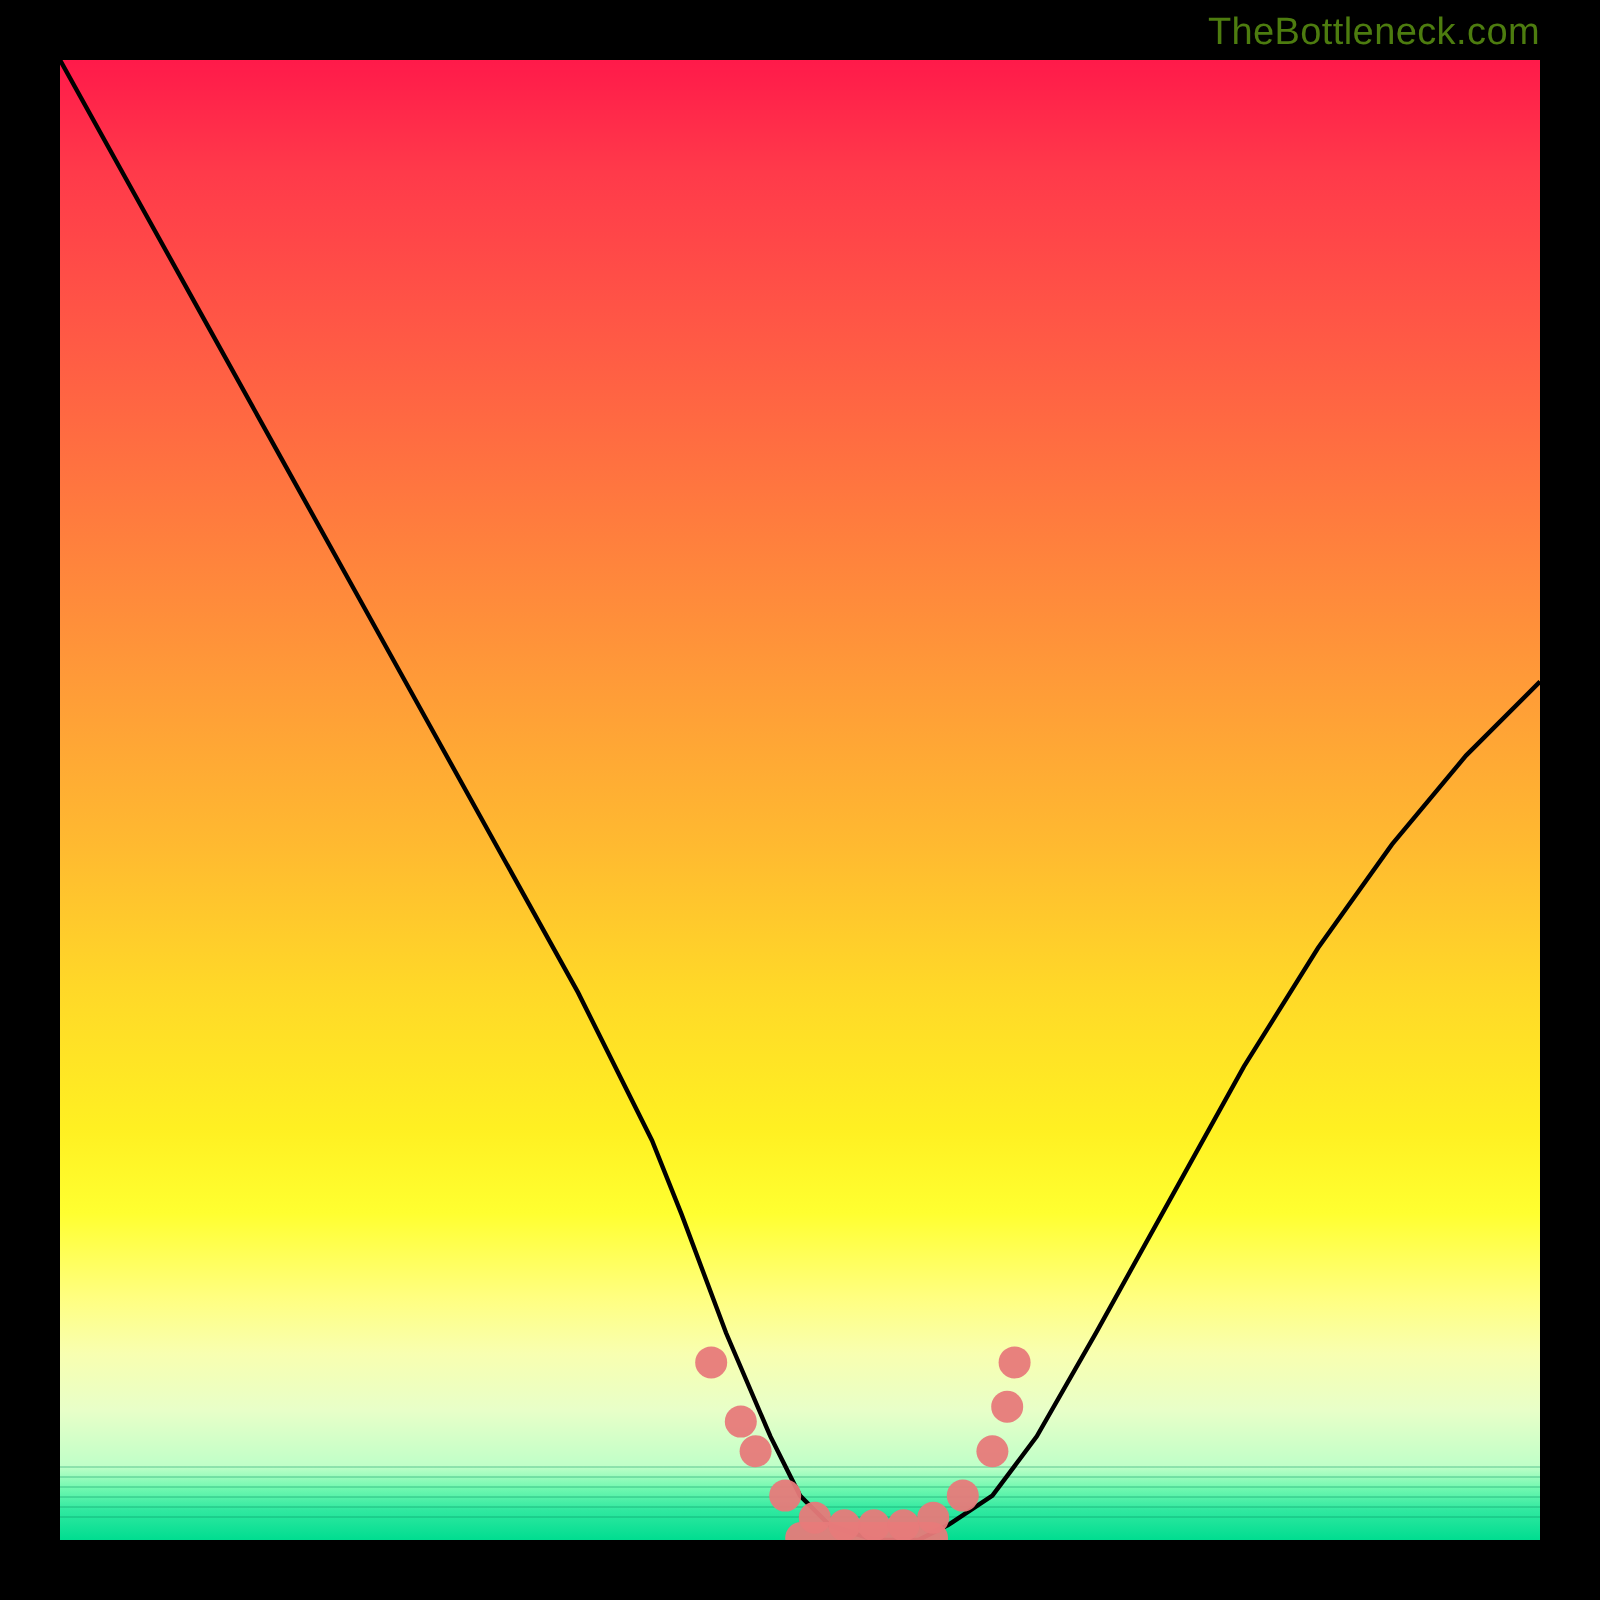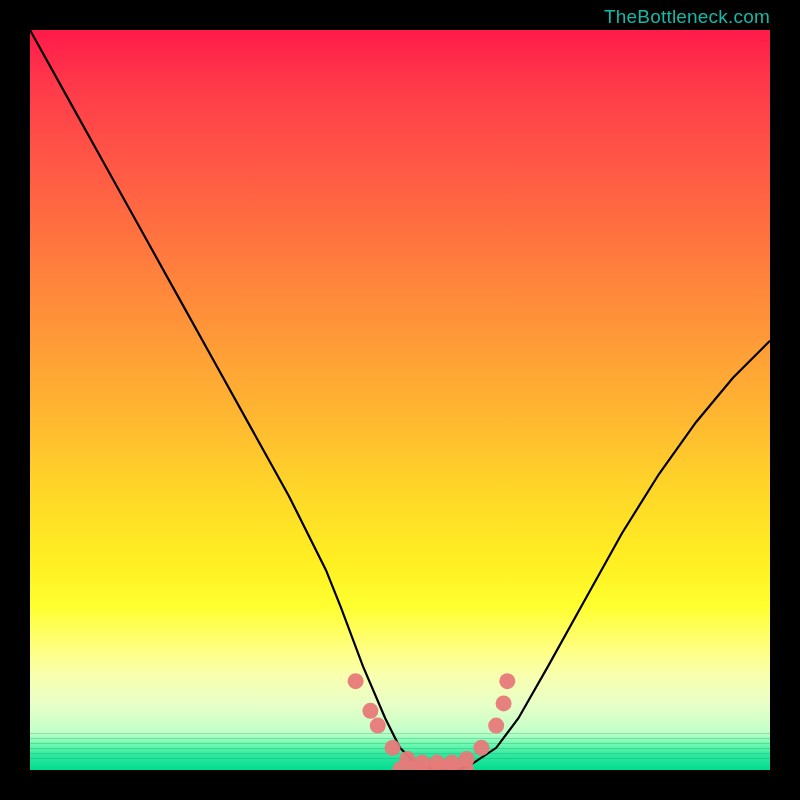--- a/index.html
+++ b/index.html
@@ -77,21 +77,21 @@
   }
   .curve {
     position: absolute;
     top: 0; left: 0;
     width: 100%; height: 100%;
   }
   .watermark {
     position: absolute;
     top: 6px;
     right: 30px;
-    color: #14b8a6;
+    color: #4d7c0f;
     font-size: 19px;
     font-weight: 500;
     letter-spacing: 0.2px;
   }
 </style>
 </head>
 <body>
 
 <div class="outer">
 

